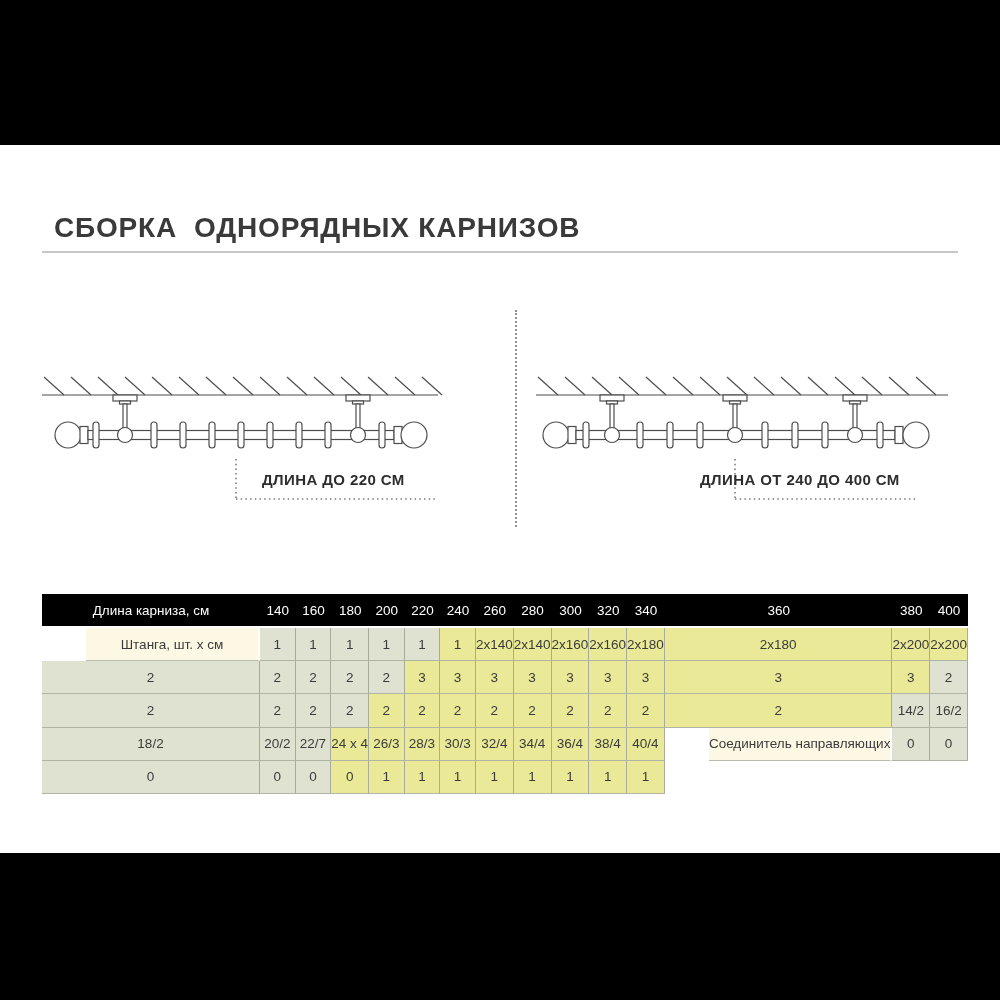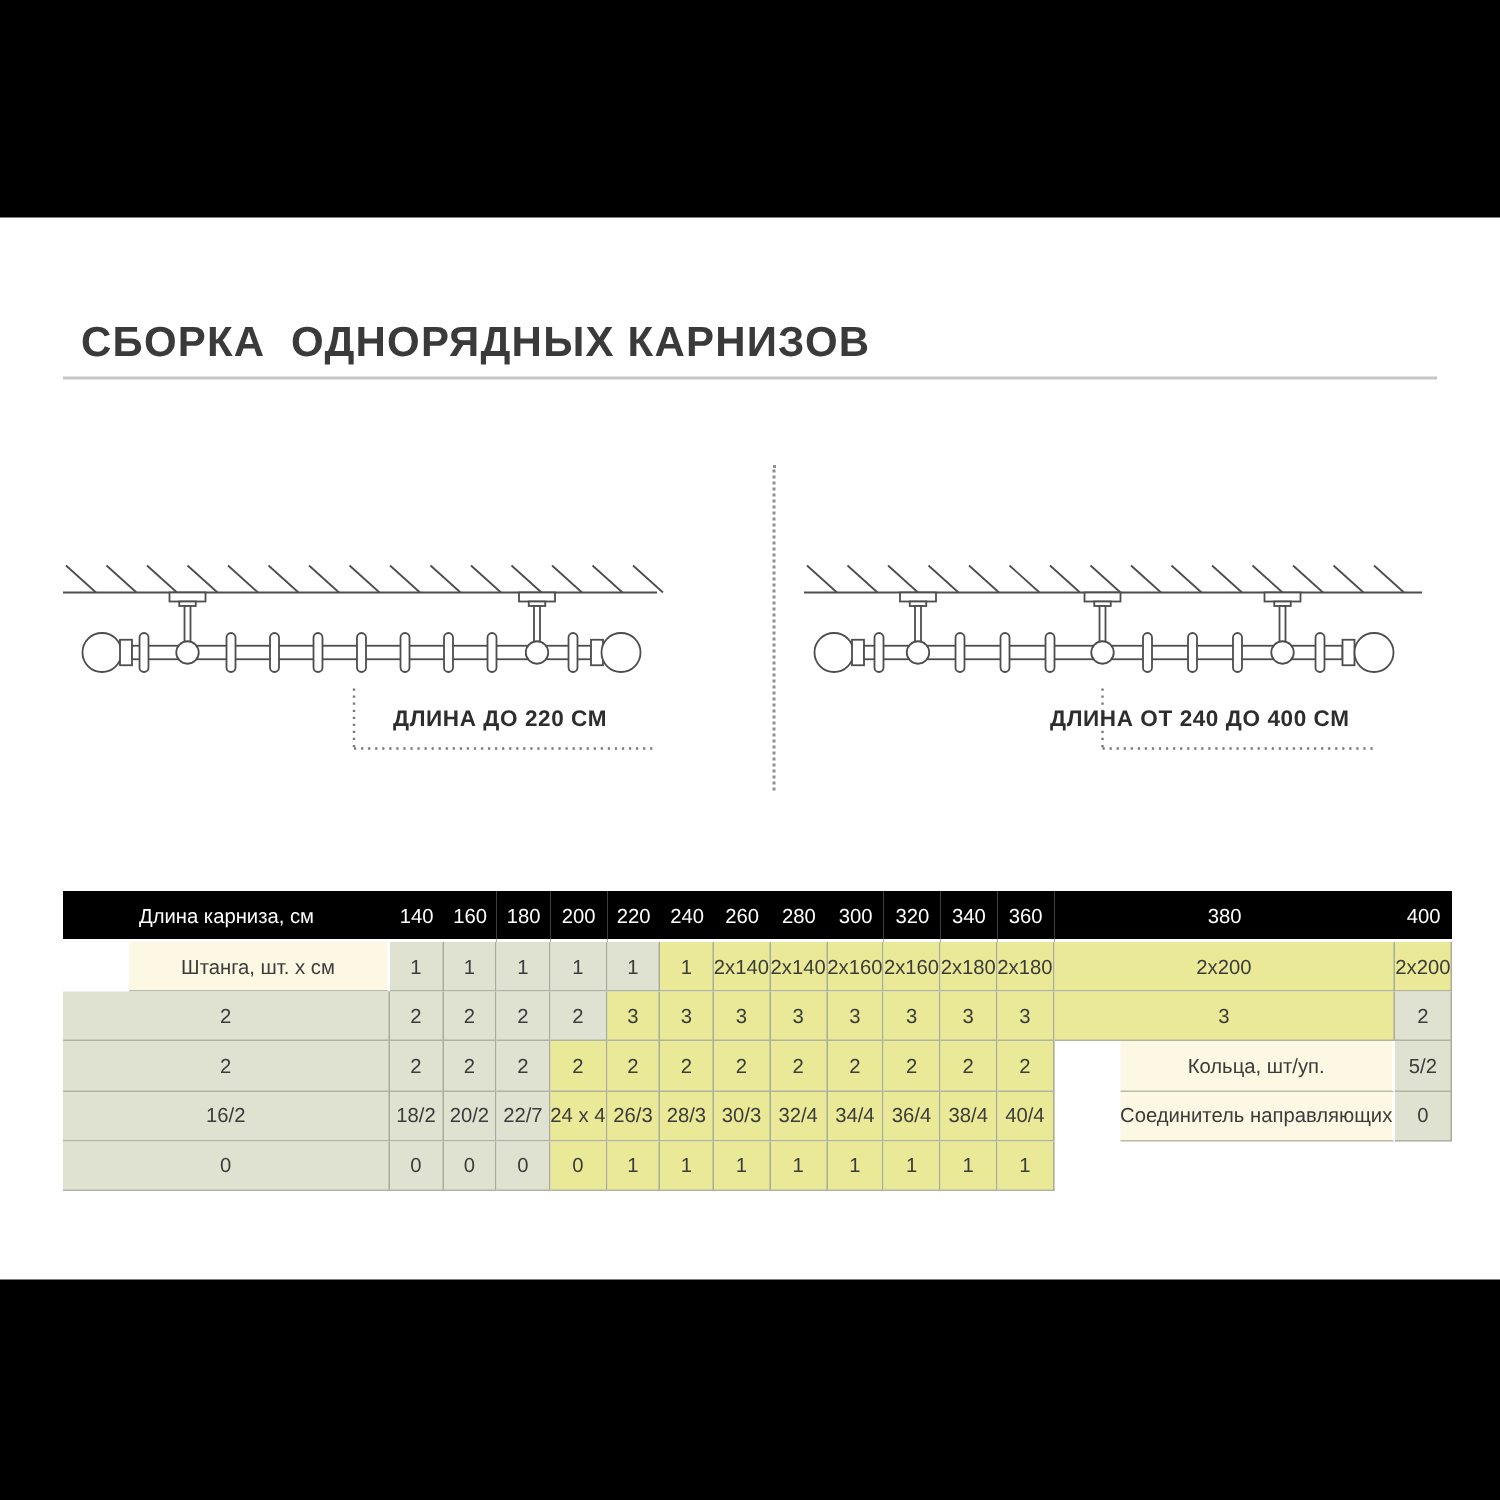--- a/index.html
+++ b/index.html
@@ -227,22 +227,21 @@
     <div class="cell g1">2</div>
     <div class="cell g2">2</div>
     <div class="cell g2">2</div>
     <div class="cell g2">2</div>
     <div class="cell g2">2</div>
     <div class="cell g2">2</div>
     <div class="cell g2">2</div>
     <div class="cell g2">2</div>
     <div class="cell g2">2</div>
     <div class="cell g2">2</div>
-    <div class="rowlabel">Кольца, шт/уп.</div>
-    <div class="cell g1">5/2</div>
+    <div class="cell g1">14/2</div>
     <div class="cell g1">16/2</div>
     <div class="cell g1">18/2</div>
     <div class="cell g1">20/2</div>
     <div class="cell g1">22/7</div>
     <div class="cell g2">24 x 4</div>
     <div class="cell g2">26/3</div>
     <div class="cell g2">28/3</div>
     <div class="cell g2">30/3</div>
     <div class="cell g2">32/4</div>
     <div class="cell g2">34/4</div>

